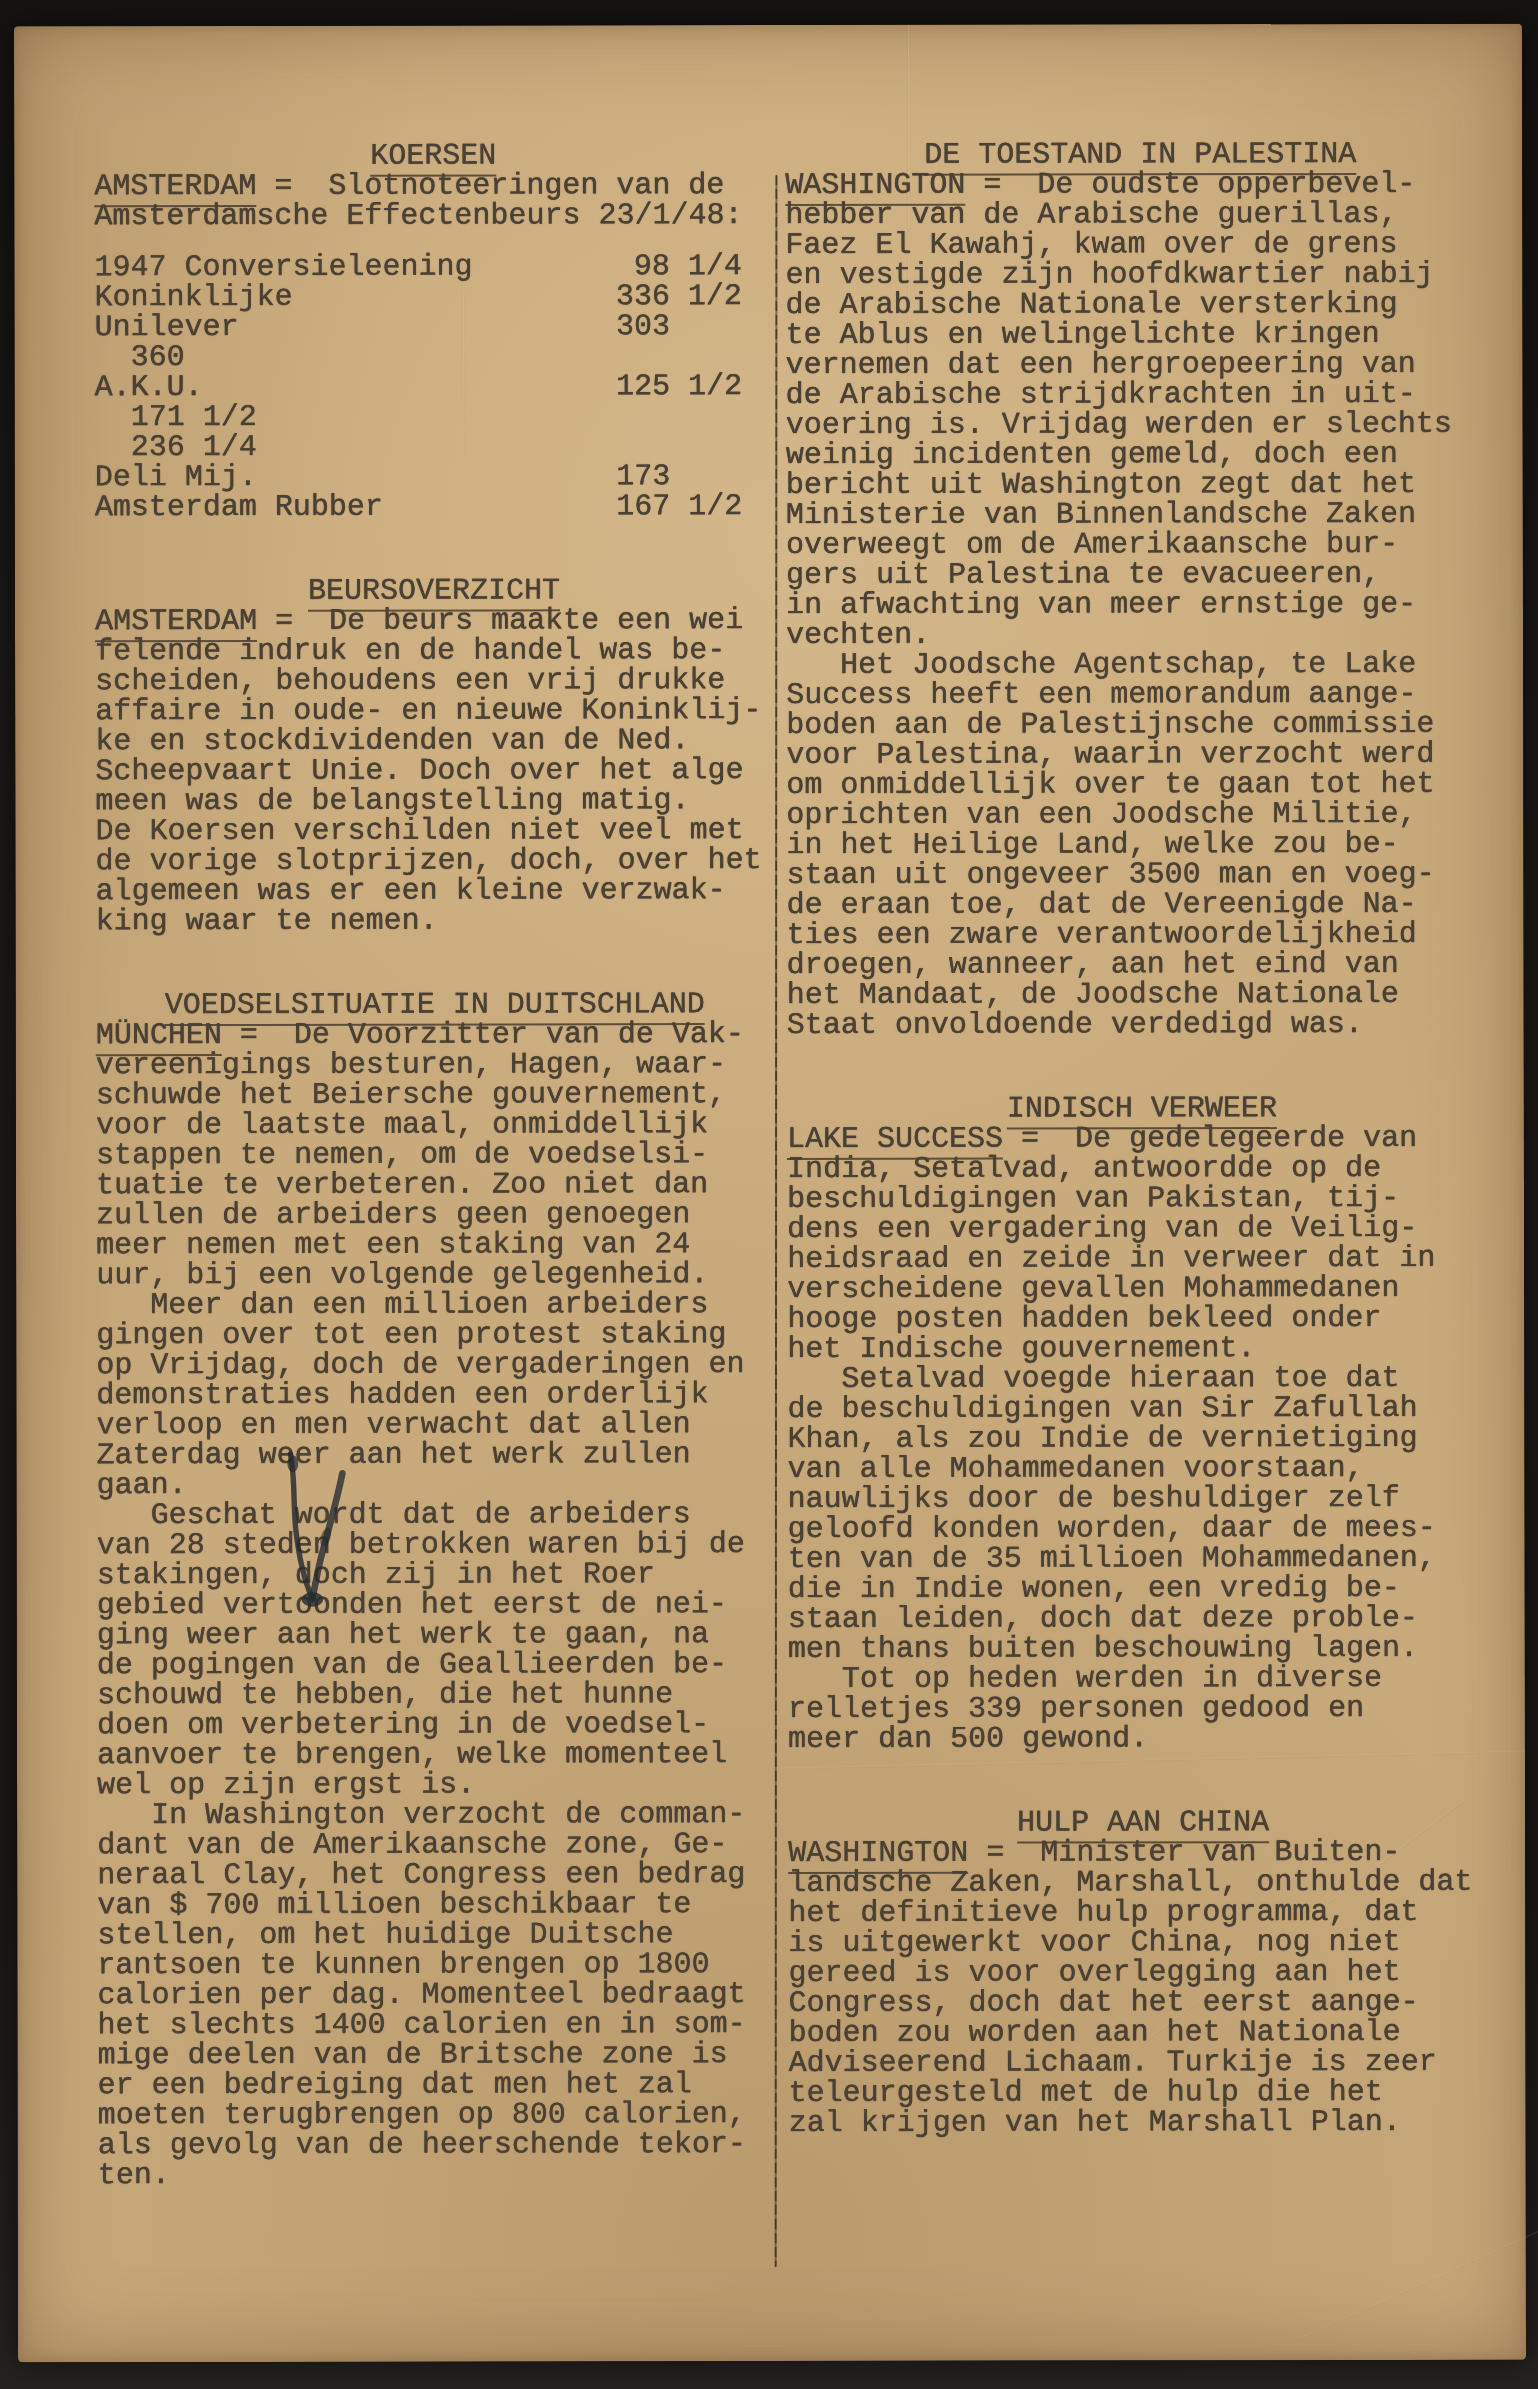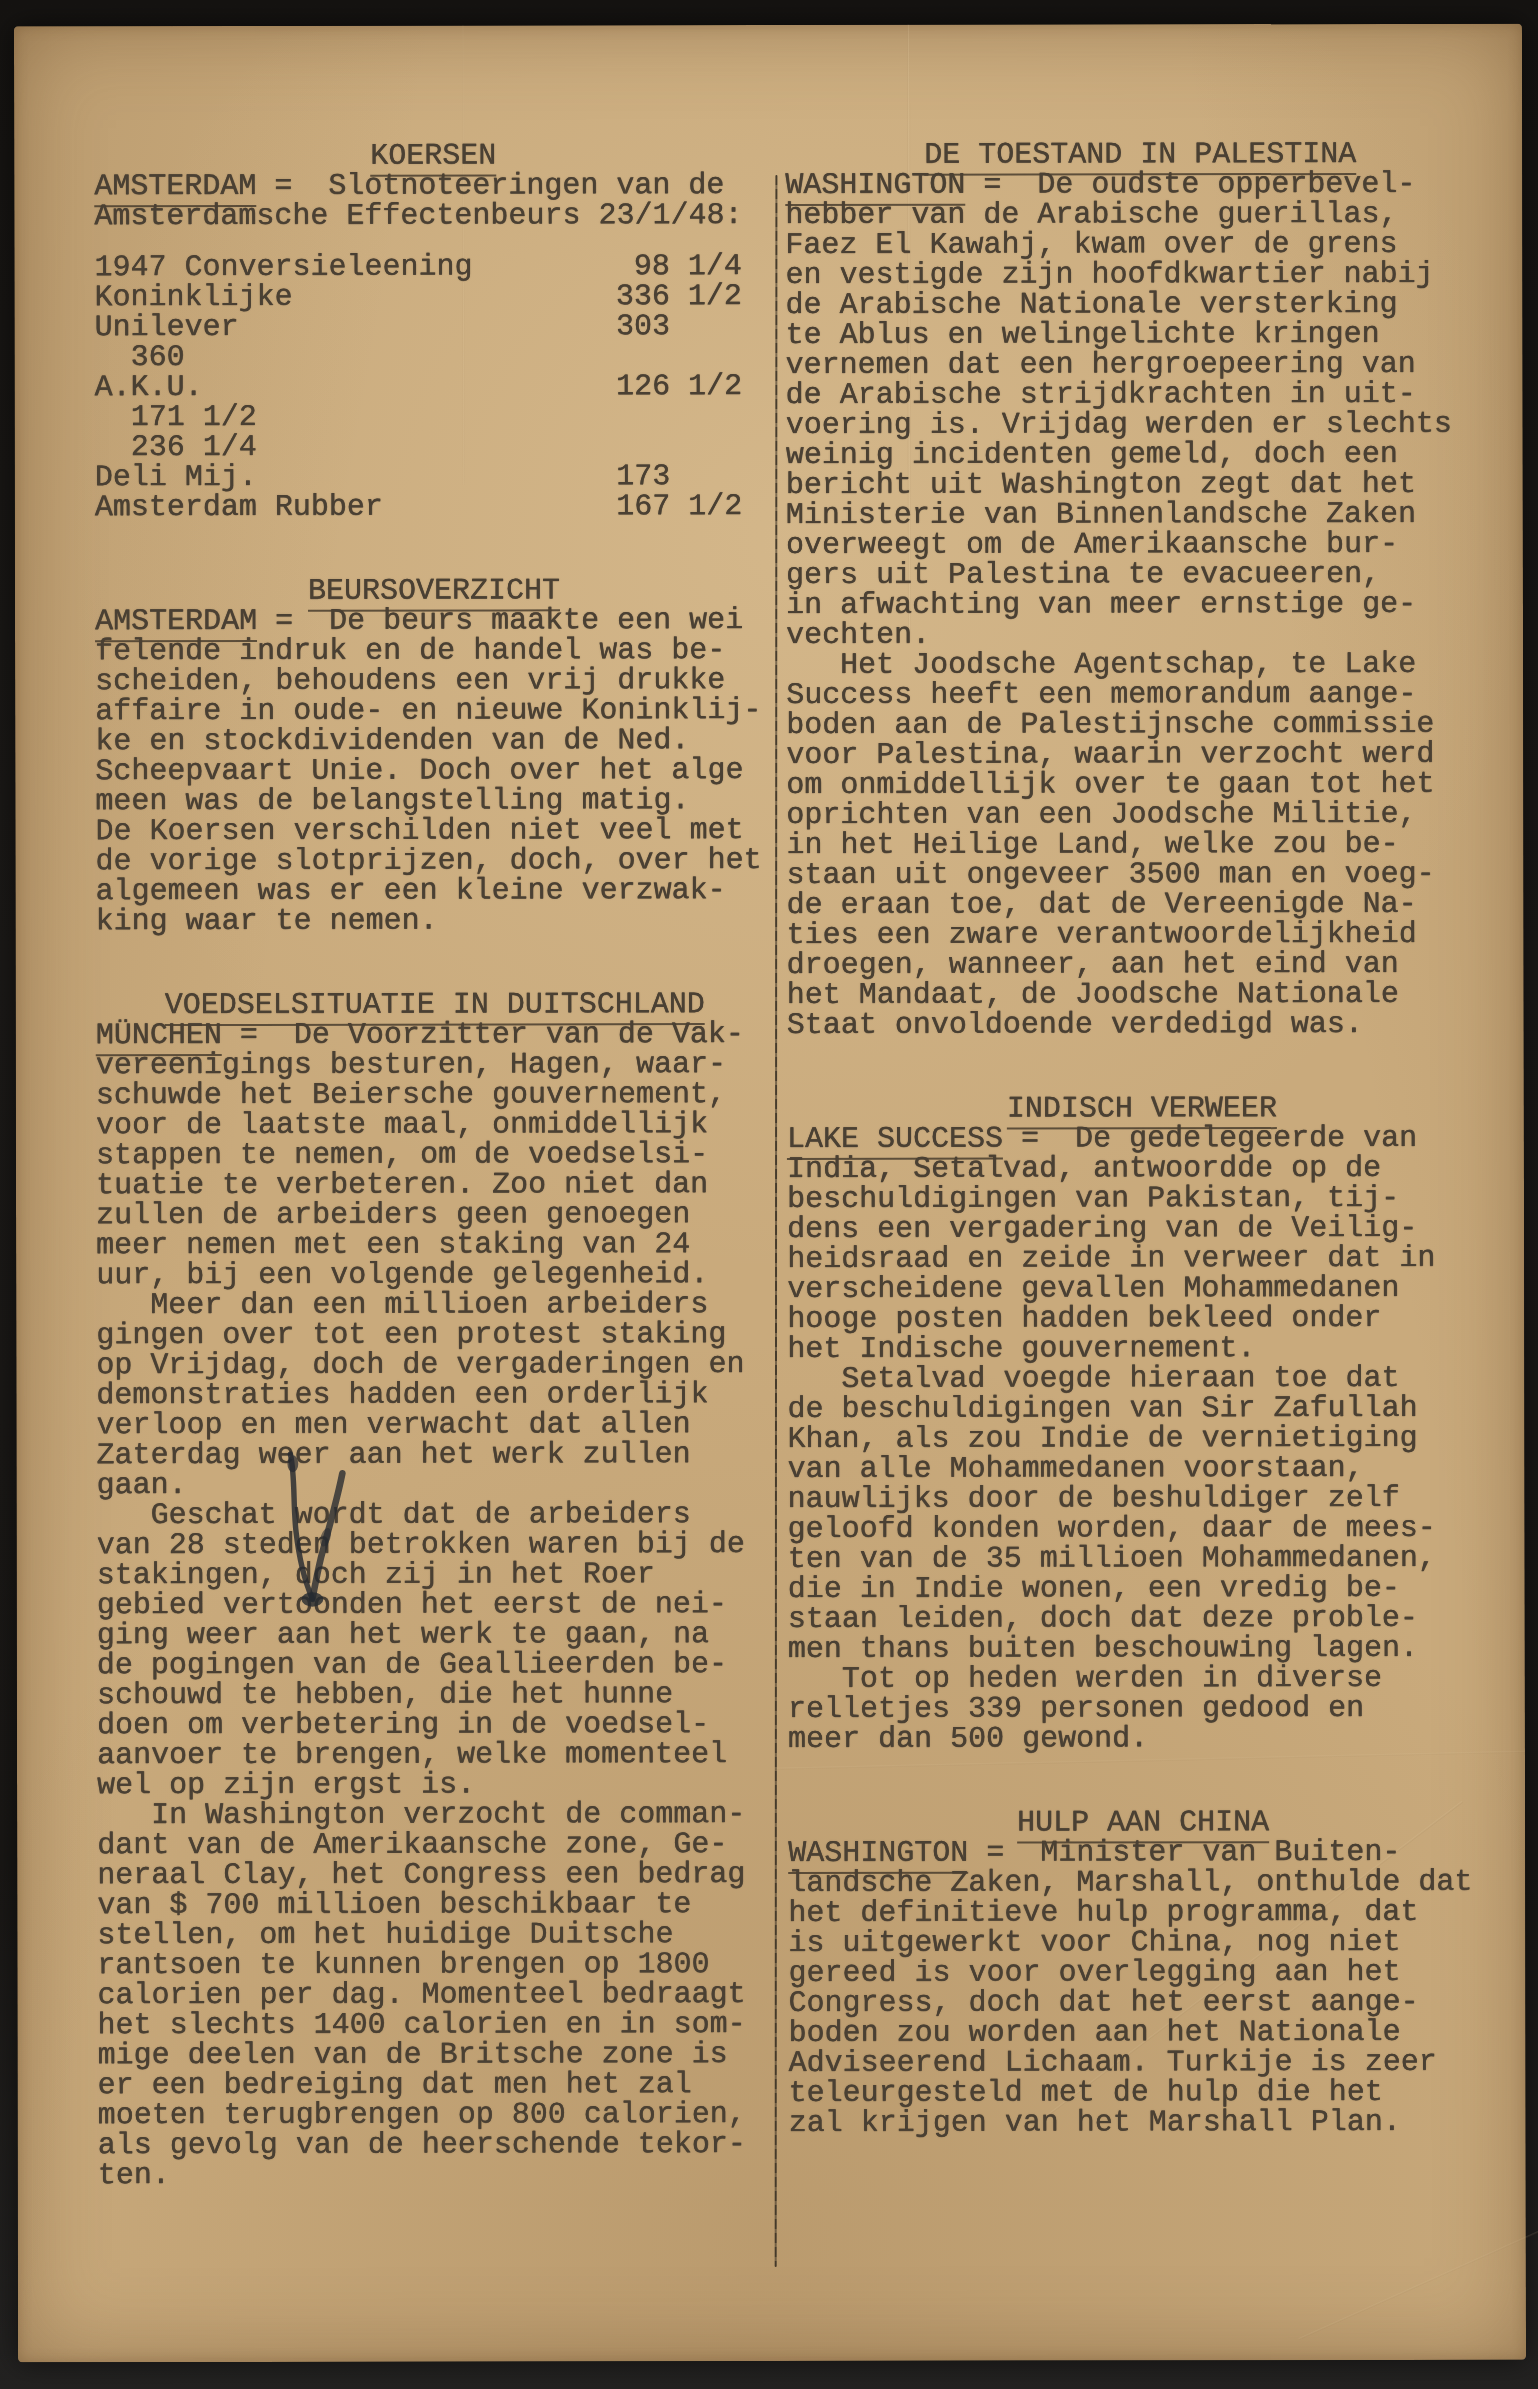--- a/index.html
+++ b/index.html
@@ -92,21 +92,21 @@
             <span class="k-frac"></span>
           </div>
 
           <div class="k-row">
             <span class="k-int">360</span>
             <span class="k-frac"></span>
           </div>
 
           <div class="k-row">
             <span class="k-name">A.K.U.</span>
-            <span class="k-int">126</span>
+            <span class="k-int">125</span>
             <span class="k-frac">1/2</span>
           </div>
 
           <div class="k-row">
             <span class="k-int">171</span>
             <span class="k-frac">1/2</span>
           </div>
 
           <div class="k-row">
             <span class="k-int">236</span>

